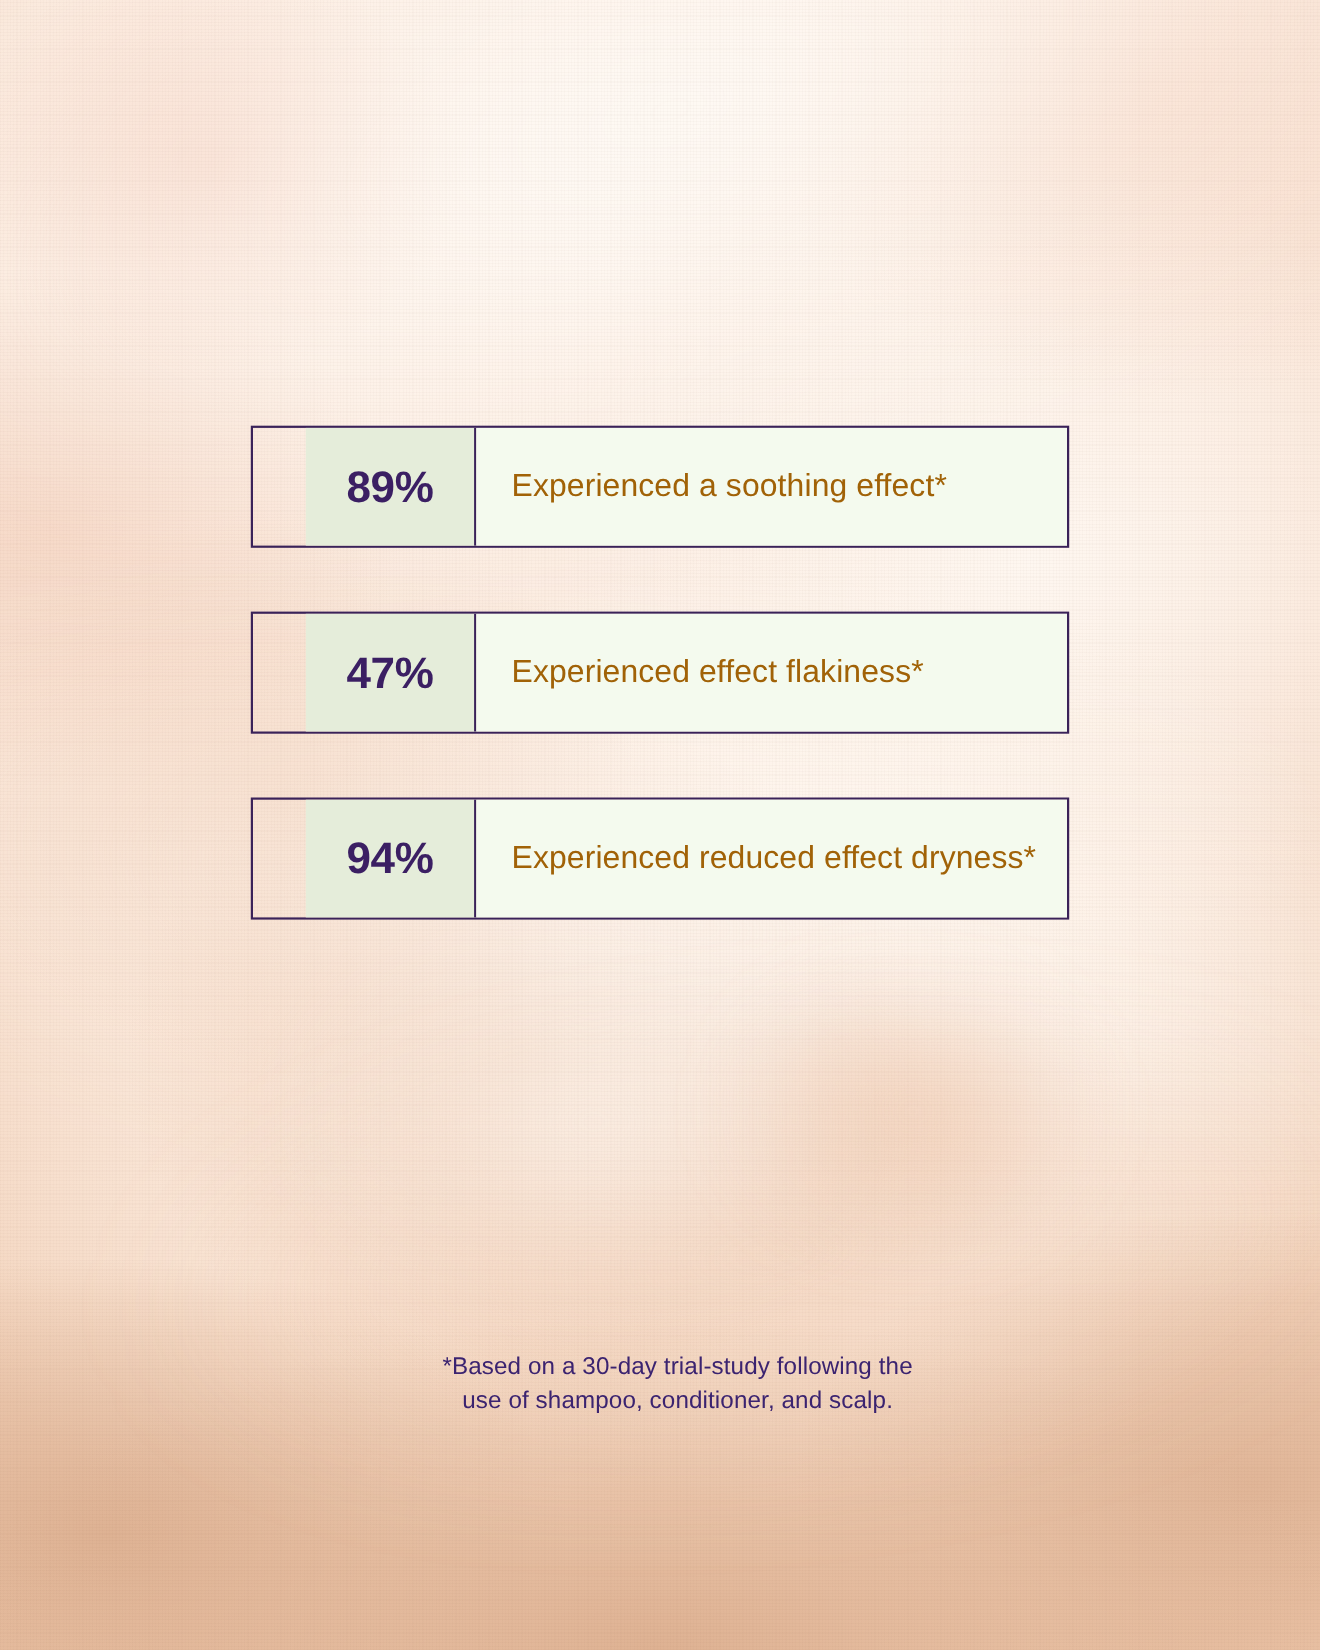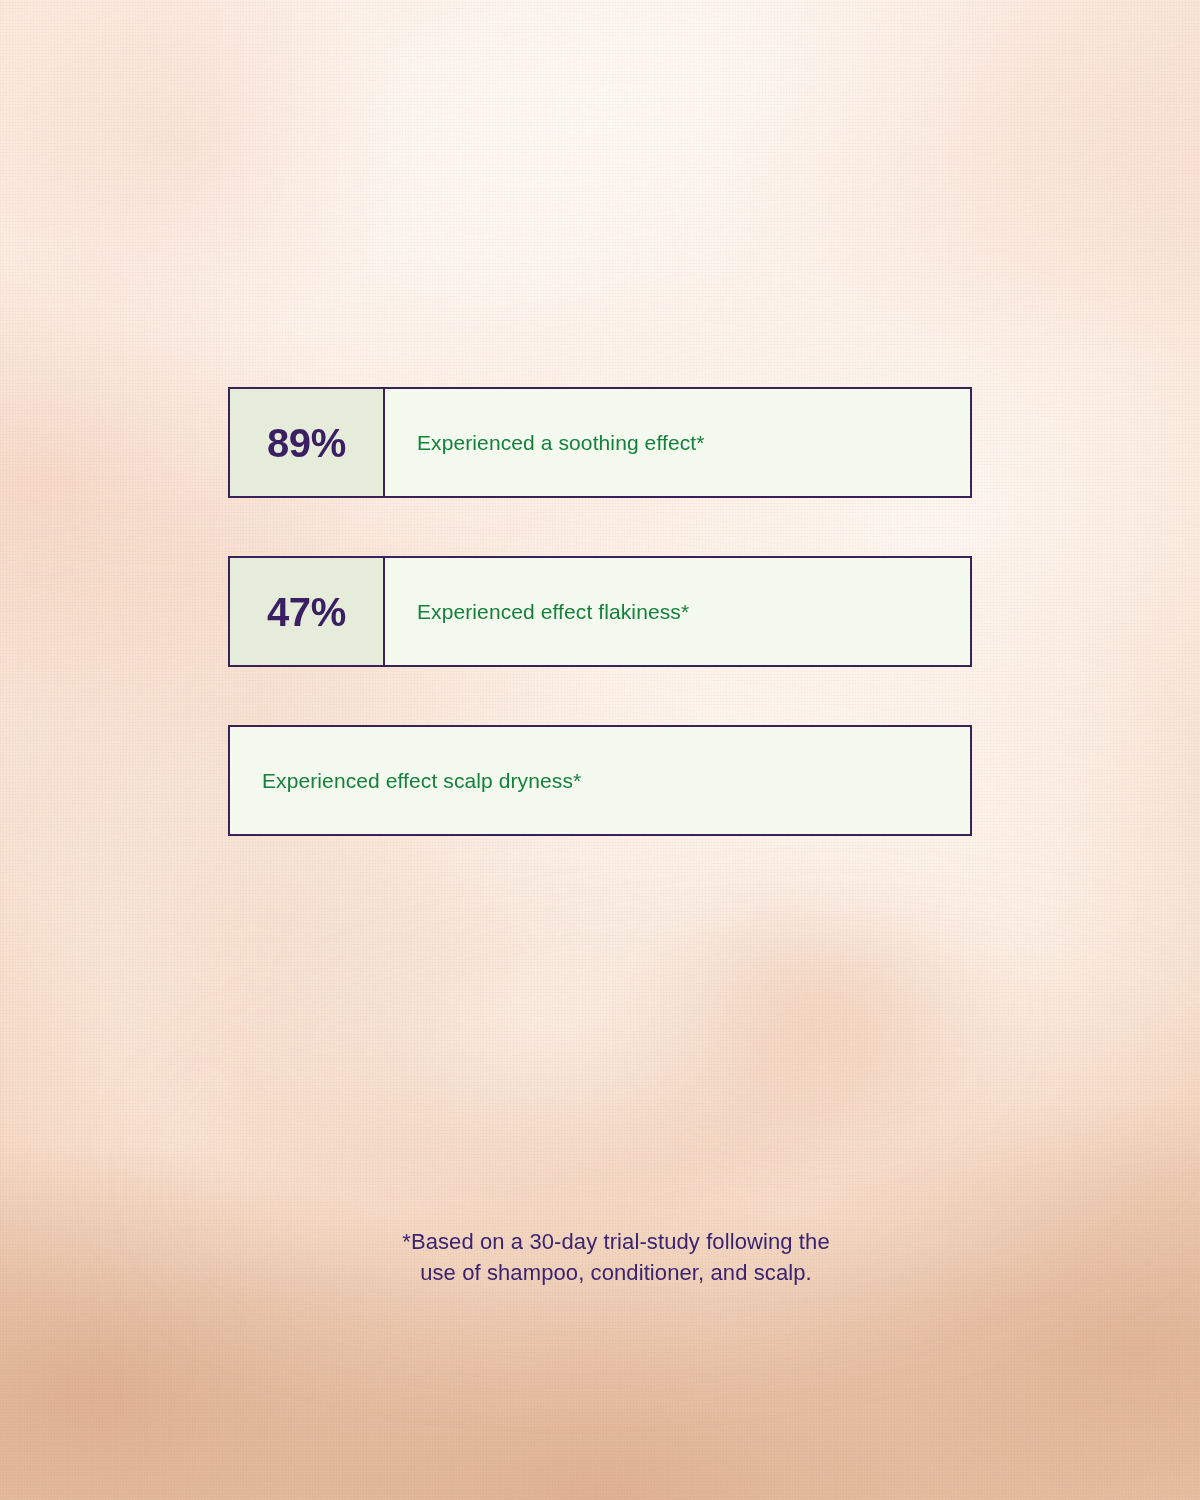--- a/index.html
+++ b/index.html
@@ -124,20 +124,21 @@
     width: 744px;
   }
 
   .stat-row {
     display: flex;
     align-items: stretch;
     height: 111px;
     border: 2px solid #3a2259;
     margin-bottom: 58px;
     box-sizing: border-box;
+    padding-left: 48px;
   }
 
   .stat-row:last-child {
     margin-bottom: 0;
   }
 
   .stat-value-cell {
     width: 155px;
     flex: 0 0 155px;
     background: #e5edda;
@@ -159,23 +160,23 @@
   .stat-label-cell {
     flex: 1 1 auto;
     background: #f4faee;
     display: flex;
     align-items: center;
     padding-left: 32px;
     box-sizing: border-box;
   }
 
   .stat-label {
-    font-size: 21px;
+    font-size: 29px;
     font-weight: 400;
-    color: #15803d;
+    color: #a16207;
     line-height: 1.2;
     letter-spacing: 0.1px;
   }
 
   
   .footnote {
     position: absolute;
     left: 16px;
     top: 1226px;
     width: 1200px;
@@ -220,22 +221,25 @@
     <div class="stat-row">
       <div class="stat-value-cell">
         <span class="stat-value">47%</span>
       </div>
       <div class="stat-label-cell">
         <span class="stat-label">Experienced effect flakiness*</span>
       </div>
     </div>
 
     <div class="stat-row">
+      <div class="stat-value-cell">
+        <span class="stat-value">94%</span>
+      </div>
       <div class="stat-label-cell">
-        <span class="stat-label">Experienced effect scalp dryness*</span>
+        <span class="stat-label">Experienced reduced effect dryness*</span>
       </div>
     </div>
 
   </div>
 
   <div class="footnote">
     <span class="footnote-line">*Based on a 30-day trial-study following the</span>
     <span class="footnote-line">use of shampoo, conditioner, and scalp.</span>
   </div>
 

